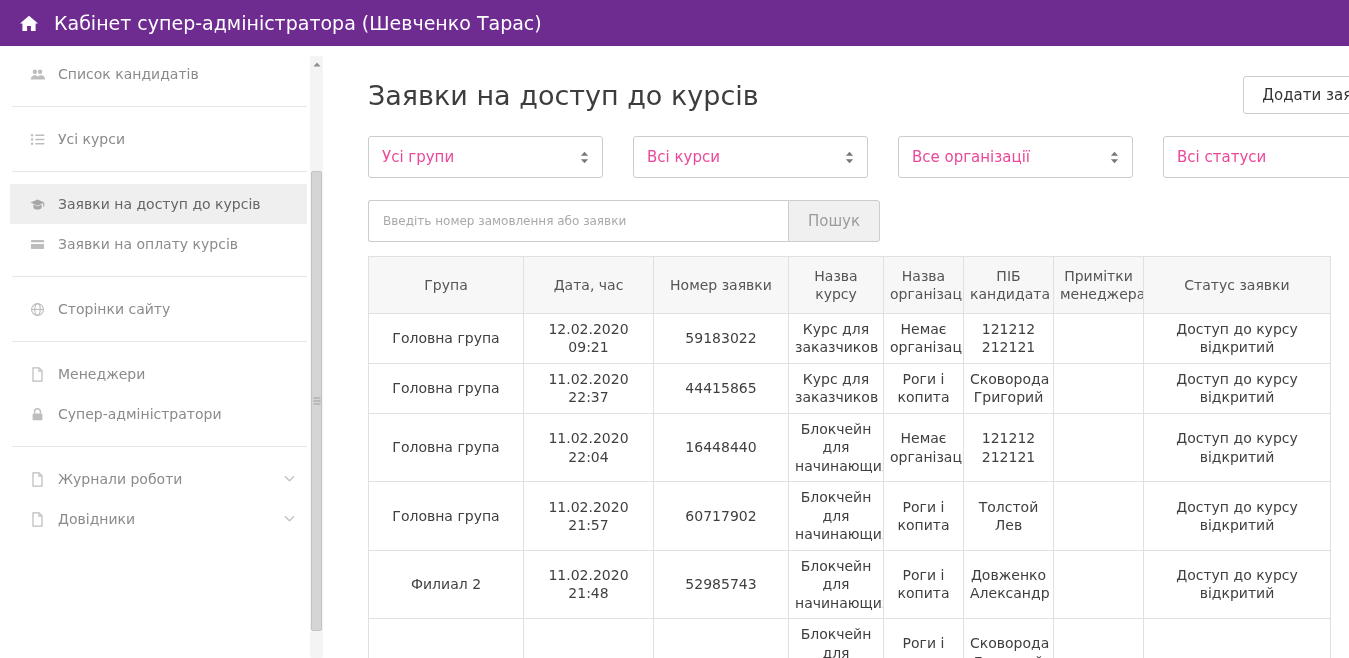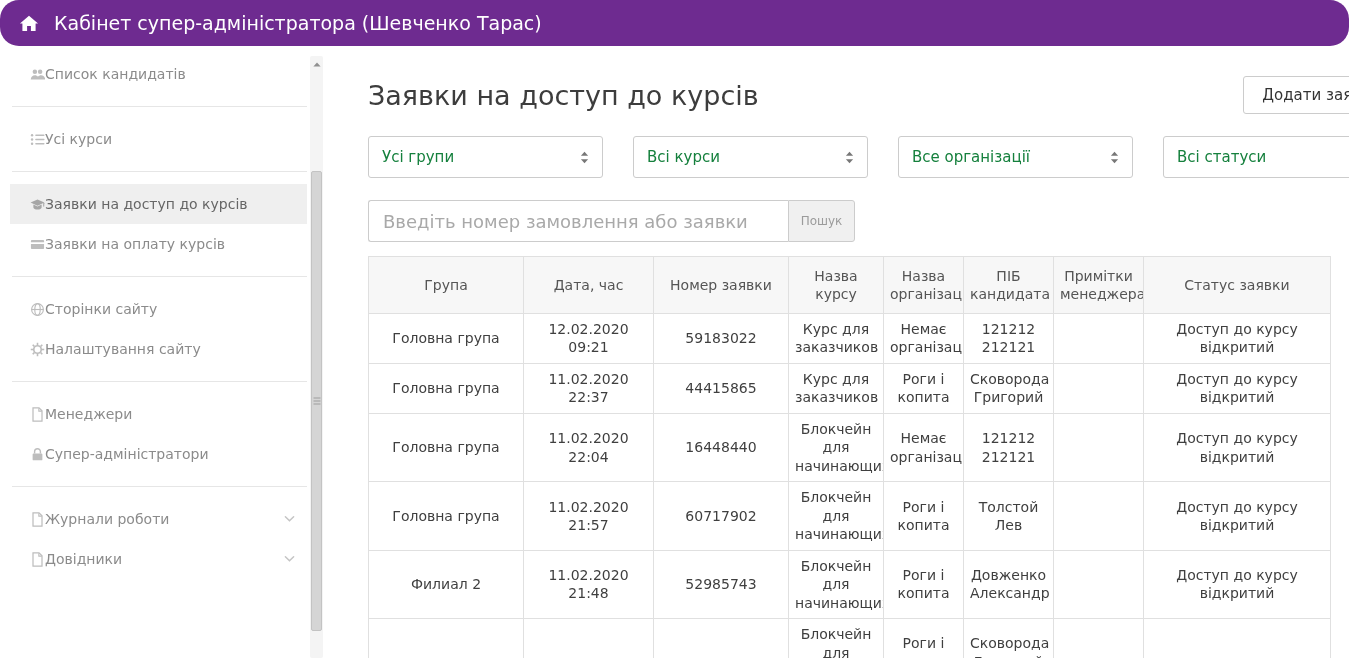--- a/index.html
+++ b/index.html
@@ -6,33 +6,33 @@
   html,body { margin:0; padding:0; }
   body {
     width:1349px; height:658px; overflow:hidden; position:relative;
     background:#fff; font-family:"DejaVu Sans","Liberation Sans",sans-serif;
   }
   svg { fill: currentColor; }
 
   
   .header {
     height:46px; background:#6e2b90; display:flex; align-items:center;
-    padding:0 19px; gap:15px;border-radius:19px;
+    padding:0 19px; gap:15px;
   }
   .home { width:20px; height:17px; color:#fff; cursor:pointer; flex:0 0 20px; }
   .header-title { color:#fff; font-size:19px; white-space:nowrap; }
 
   
   .layout { display:flex; height:612px; }
 
   
   .sidebar { flex:0 0 333px; width:333px; position:relative; background:#fff; }
   .side-nav { padding-top:8px; }
   .side-item {
-    display:flex; align-items:center; height:40px;
+    display:flex; align-items:center; gap:13px; height:40px;
     margin:0 26px 0 10px; padding:0 12px 0 20px;
     color:#8b8b8b; font-size:14px; cursor:pointer; white-space:nowrap; overflow:hidden;
   }
   .side-item.active { background:#efefef; color:#666; }
   .sicon { width:15px; height:15px; flex:0 0 15px; color:#bdbdbd; }
   .side-item.active .sicon { color:#a6a6a6; }
   .chev { width:11px; height:8px; margin-left:auto; color:#c4c4c4; flex:0 0 11px; }
   .divider { border-top:1px solid #e6e6e6; margin:12px 26px 12px 12px; height:0; }
 
   
@@ -58,34 +58,34 @@
     background:#fff; border:1px solid #cccccc; border-radius:3px;
     padding:9px 18px; font-size:15px; color:#333; white-space:nowrap;
     font-family:inherit; cursor:pointer;
   }
 
   .filters { display:flex; gap:30px; margin-bottom:22px; }
   .select {
     flex:0 0 235px; width:235px; height:42px; background:#fff;
     border:1px solid #cccccc; border-radius:3px;
     display:flex; align-items:center; justify-content:space-between;
-    padding:0 13px; color:#15803d; font-size:15px; cursor:pointer; white-space:nowrap;
+    padding:0 13px; color:#ec4899; font-size:15px; cursor:pointer; white-space:nowrap;
   }
   .caret { width:9px; height:13px; color:#777; flex:0 0 9px; }
 
   .search-row { display:flex; margin-bottom:14px; }
   .search-input {
     width:420px; height:42px; border:1px solid #cccccc; border-right:none;
-    border-radius:3px 0 0 3px; padding:16px 14px; font-size:18px; color:#555;
+    border-radius:3px 0 0 3px; padding:16px 14px; font-size:12px; color:#555;
     font-family:inherit; outline:none;
   }
   .search-input::placeholder { color:#a9a9a9; }
   .search-btn {
-    height:42px; width:67px; border:1px solid #cccccc; border-radius:0 3px 3px 0;
-    background:#f0f0f0; color:#9b9b9b; font-size:12px; font-family:inherit; cursor:pointer;
+    height:42px; width:92px; border:1px solid #cccccc; border-radius:0 3px 3px 0;
+    background:#f0f0f0; color:#9b9b9b; font-size:15px; font-family:inherit; cursor:pointer;
   }
 
   
   table.grid { border-collapse:collapse; table-layout:fixed; width:962px; }
   .grid th, .grid td {
     border:1px solid #e0e0e0; text-align:center; vertical-align:middle;
     font-size:14px; line-height:1.32; padding:6px 6px; overflow:hidden;
   }
   .grid th { background:#f7f7f7; color:#555; font-weight:400; height:57px; }
   .grid td { color:#3f3f3f; height:46px; }
@@ -209,26 +209,20 @@
             <use href="#credit-card-icon"></use>
           </svg>
           <span class="slabel">Заявки на оплату курсів</span>
         </div>
         <div class="divider"></div>
         <div class="side-item">
           <svg class="sicon">
             <use href="#globe-icon"></use>
           </svg>
           <span class="slabel">Сторінки сайту</span>
-        </div>
-        <div class="side-item">
-          <svg class="sicon">
-            <use href="#gear-icon"></use>
-          </svg>
-          <span class="slabel">Налаштування сайту</span>
         </div>
         <div class="divider"></div>
         <div class="side-item">
           <svg class="sicon">
             <use href="#file-icon"></use>
           </svg>
           <span class="slabel">Менеджери</span>
         </div>
         <div class="side-item">
           <svg class="sicon">

